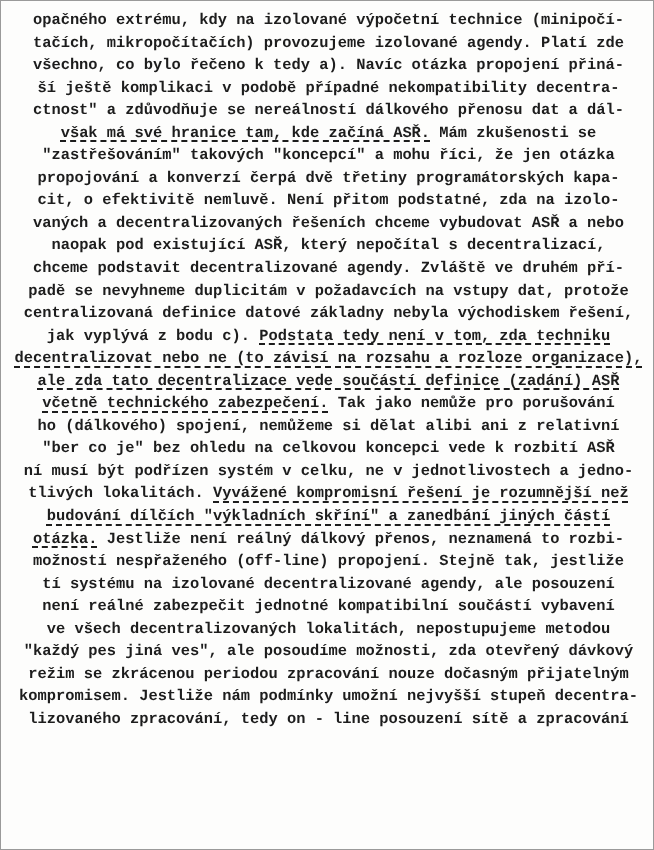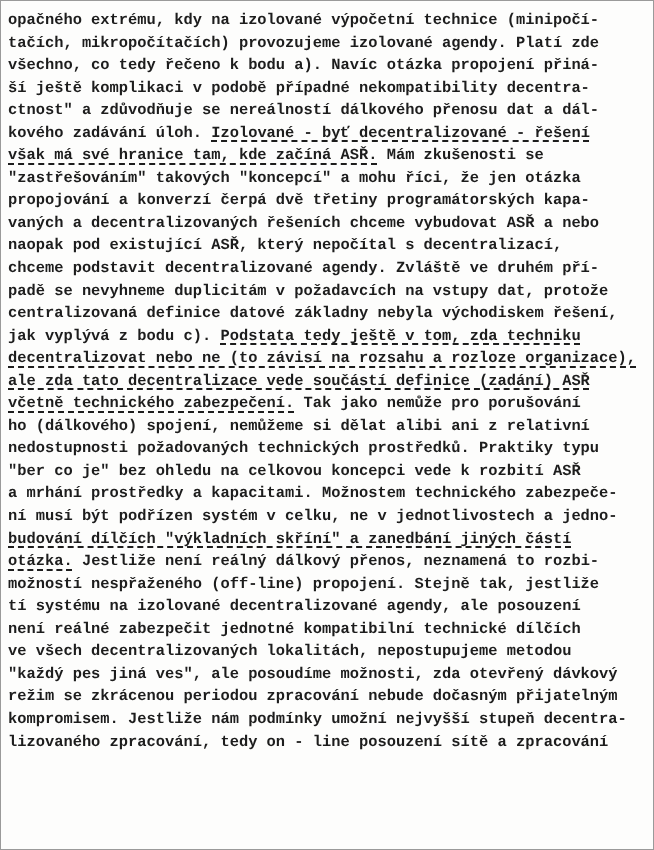--- a/index.html
+++ b/index.html
@@ -8,20 +8,21 @@
     background: #ffffff;
   }
   .page {
     position: relative;
     width: 654px;
     height: 850px;
     box-sizing: border-box;
     background: #fdfdfc;
     border: 1px solid #9a9a9a;
     overflow: hidden;
+    text-align: center;
   }
   .text-block {
     position: absolute;
     top: 8px;
     left: 7px;
     right: 4px;
     font-family: "Liberation Mono", "DejaVu Sans Mono", monospace;
     font-size: 15.4px;
     font-weight: bold;
     line-height: 22.55px;
@@ -41,45 +42,44 @@
     text-underline-offset: 4px;
   }
 </style>
 </head>
 <body>
 
 <div class="page">
   <div class="text-block">
       <div class="line"><span class="seg">opačného extrému, kdy na izolované výpočetní technice (minipočí-</span></div>
       <div class="line"><span class="seg">tačích, mikropočítačích) provozujeme izolované agendy. Platí zde</span></div>
-      <div class="line"><span class="seg">všechno, co tedy řečeno k bodu a). Navíc otázka propojení přiná-</span></div>
+      <div class="line"><span class="seg">všechno, co bylo řečeno k tedy a). Navíc otázka propojení přiná-</span></div>
       <div class="line"><span class="seg">ší ještě komplikaci v podobě případné nekompatibility decentra-</span></div>
       <div class="line"><span class="seg">ctnost" a zdůvodňuje se nereálností dálkového přenosu dat a dál-</span></div>
-      <div class="line"><span class="seg">kového zadávání úloh. </span><span class="seg u">Izolované - byť decentralizované - řešení</span></div>
       <div class="line"><span class="seg u">však má své hranice tam, kde začíná ASŘ.</span><span class="seg"> Mám zkušenosti se</span></div>
       <div class="line"><span class="seg">"zastřešováním" takových "koncepcí" a mohu říci, že jen otázka</span></div>
       <div class="line"><span class="seg">propojování a konverzí čerpá dvě třetiny programátorských kapa-</span></div>
+      <div class="line"><span class="seg">cit, o efektivitě nemluvě. Není přitom podstatné, zda na izolo-</span></div>
       <div class="line"><span class="seg">vaných a decentralizovaných řešeních chceme vybudovat ASŘ a nebo</span></div>
       <div class="line"><span class="seg">naopak pod existující ASŘ, který nepočítal s decentralizací,</span></div>
       <div class="line"><span class="seg">chceme podstavit decentralizované agendy. Zvláště ve druhém pří-</span></div>
       <div class="line"><span class="seg">padě se nevyhneme duplicitám v požadavcích na vstupy dat, protože</span></div>
       <div class="line"><span class="seg">centralizovaná definice datové základny nebyla východiskem řešení,</span></div>
-      <div class="line"><span class="seg">jak vyplývá z bodu c). </span><span class="seg u">Podstata tedy ještě v tom, zda techniku</span></div>
+      <div class="line"><span class="seg">jak vyplývá z bodu c). </span><span class="seg u">Podstata tedy není v tom, zda techniku</span></div>
       <div class="line"><span class="seg u">decentralizovat nebo ne (to závisí na rozsahu a rozloze organizace),</span></div>
       <div class="line"><span class="seg u">ale zda tato decentralizace vede součástí definice (zadání) ASŘ</span></div>
       <div class="line"><span class="seg u">včetně technického zabezpečení.</span><span class="seg"> Tak jako nemůže pro porušování</span></div>
       <div class="line"><span class="seg">ho (dálkového) spojení, nemůžeme si dělat alibi ani z relativní</span></div>
-      <div class="line"><span class="seg">nedostupnosti požadovaných technických prostředků. Praktiky typu</span></div>
       <div class="line"><span class="seg">"ber co je" bez ohledu na celkovou koncepci vede k rozbití ASŘ</span></div>
-      <div class="line"><span class="seg">a mrhání prostředky a kapacitami. Možnostem technického zabezpeče-</span></div>
       <div class="line"><span class="seg">ní musí být podřízen systém v celku, ne v jednotlivostech a jedno-</span></div>
+      <div class="line"><span class="seg">tlivých lokalitách. </span><span class="seg u">Vyvážené kompromisní řešení je rozumnější než</span></div>
       <div class="line"><span class="seg u">budování dílčích "výkladních skříní" a zanedbání jiných částí</span></div>
       <div class="line"><span class="seg u">otázka.</span><span class="seg"> Jestliže není reálný dálkový přenos, neznamená to rozbi-</span></div>
       <div class="line"><span class="seg">možností nespřaženého (off-line) propojení. Stejně tak, jestliže</span></div>
       <div class="line"><span class="seg">tí systému na izolované decentralizované agendy, ale posouzení</span></div>
-      <div class="line"><span class="seg">není reálné zabezpečit jednotné kompatibilní technické dílčích</span></div>
+      <div class="line"><span class="seg">není reálné zabezpečit jednotné kompatibilní součástí vybavení</span></div>
       <div class="line"><span class="seg">ve všech decentralizovaných lokalitách, nepostupujeme metodou</span></div>
       <div class="line"><span class="seg">"každý pes jiná ves", ale posoudíme možnosti, zda otevřený dávkový</span></div>
-      <div class="line"><span class="seg">režim se zkrácenou periodou zpracování nebude dočasným přijatelným</span></div>
+      <div class="line"><span class="seg">režim se zkrácenou periodou zpracování nouze dočasným přijatelným</span></div>
       <div class="line"><span class="seg">kompromisem. Jestliže nám podmínky umožní nejvyšší stupeň decentra-</span></div>
       <div class="line"><span class="seg">lizovaného zpracování, tedy on - line posouzení sítě a zpracování</span></div>
     </div>
 </div>
 
 </body></html>

